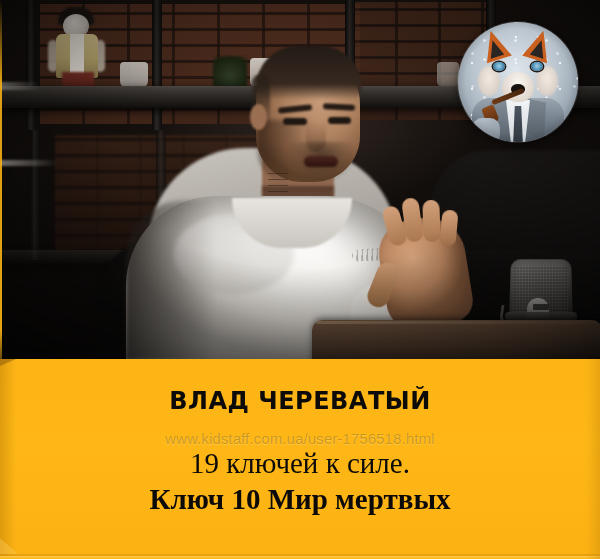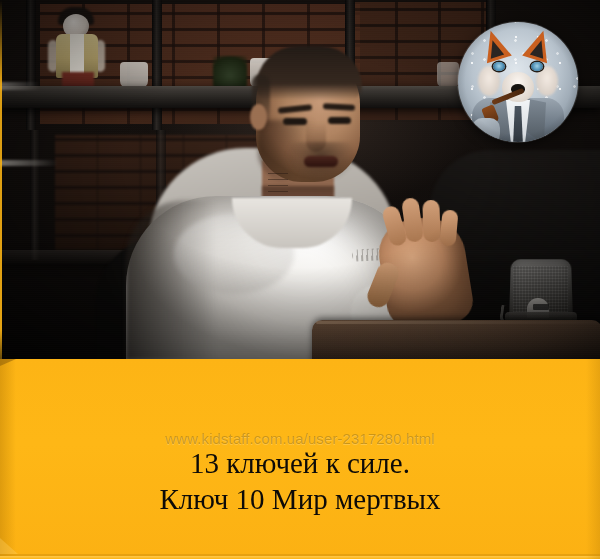--- a/index.html
+++ b/index.html
@@ -755,21 +755,21 @@
 
   .course-title {
     position: absolute;
     left: 0; right: 0;
     top: 86px;
     font-family: "Liberation Serif", serif;
     font-size: 29px;
     color: #0c0a08;
     line-height: 1.25;
   }
-  .course-title .l2 { display: block; }
+  .course-title .l2 { display: block; font-weight: bold; }
 
   .handle {
     position: absolute;
     right: 12px;
     bottom: 6px;
     font-family: "Liberation Serif", serif;
     font-size: 31px;
     color: #0c0a08;
     line-height: 1;
   }
@@ -887,25 +887,26 @@
       <div class="avatar-dark"></div>
     </div>
   </div>
 
   <div class="band">
     <div class="band-corner-tl"></div>
     <div class="band-corner-bl"></div>
 
     <div class="band-inner">
 
-
-      <div class="watermark">www.kidstaff.com.ua/user-2317280.html</div>
+      <div class="speaker-name">ВЛАД ЧЕРЕВАТЫЙ</div>
+
+      <div class="watermark">www.kidstaff.com.ua/user-1756518.html</div>
 
       <div class="course-title">
-        <span class="l1">13 ключей к силе.</span>
+        <span class="l1">19 ключей к силе.</span>
         <span class="l2">Ключ 10 Мир мертвых</span>
       </div>
 
     </div>
 
     <div class="band-bottom-line"></div>
     <div class="band-bottom-line2"></div>
   </div>
 
 </div>

